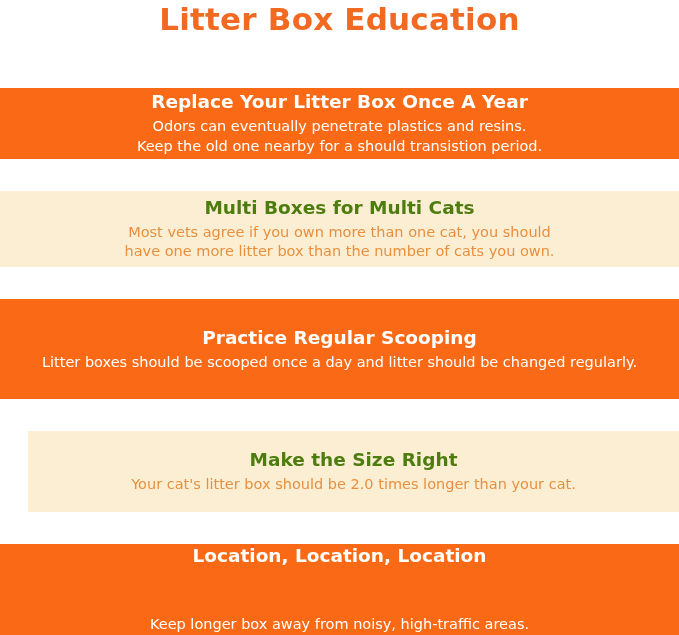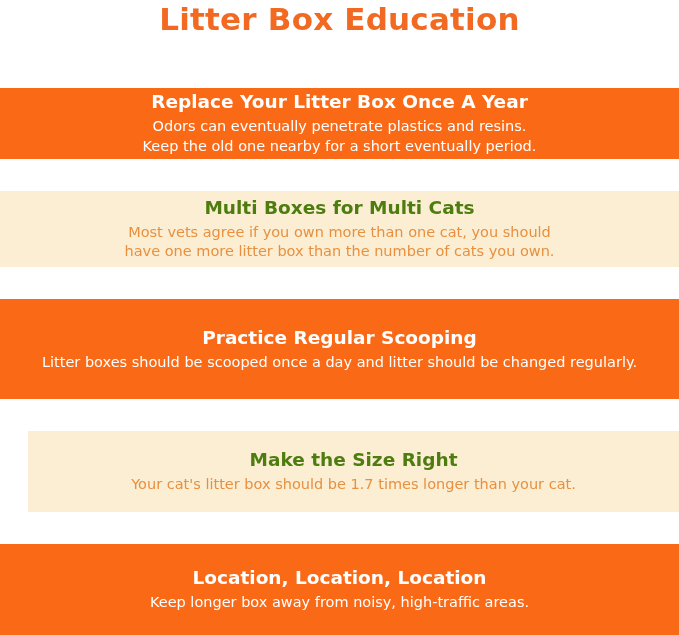--- a/index.html
+++ b/index.html
@@ -74,51 +74,51 @@
   .section.cream .sec-head {
     color: #4d7c0f;
   }
   .section.cream .sec-body {
     color: #e8903f;
   }
   .h-1 { height: 98px; }
   .h-2 { height: 106px; }
   .h-3 { height: 139px; }
   .h-4 { height: 113px; margin-left: 28px; }
-  .h-5 { height: 126px; }
+  .h-5 { height: 126px; justify-content: space-between; }
 </style>
 </head>
 <body>
 
 <div class="page">
 
   <div class="title-bar">
     <div class="title">Litter Box Education</div>
   </div>
 
   <div class="section orange h-1">
     <div class="sec-head">Replace Your Litter Box Once A Year</div>
     <div class="sec-body">Odors can eventually penetrate plastics and resins.</div>
-    <div class="sec-body">Keep the old one nearby for a short eventually period.</div>
+    <div class="sec-body">Keep the old one nearby for a should transistion period.</div>
   </div>
 
   <div class="section cream h-2">
     <div class="sec-head">Multi Boxes for Multi Cats</div>
     <div class="sec-body">Most vets agree if you own more than one cat, you should</div>
     <div class="sec-body">have one more litter box than the number of cats you own.</div>
   </div>
 
   <div class="section orange h-3">
     <div class="sec-head">Practice Regular Scooping</div>
     <div class="sec-body">Litter boxes should be scooped once a day and litter should be changed regularly.</div>
   </div>
 
   <div class="section cream h-4">
     <div class="sec-head">Make the Size Right</div>
-    <div class="sec-body">Your cat's litter box should be 1.7 times longer than your cat.</div>
+    <div class="sec-body">Your cat's litter box should be 2.0 times longer than your cat.</div>
   </div>
 
   <div class="section orange h-5">
     <div class="sec-head">Location, Location, Location</div>
     <div class="sec-body">Keep longer box away from noisy, high-traffic areas.</div>
   </div>
 
 </div>
 
 </body></html>

